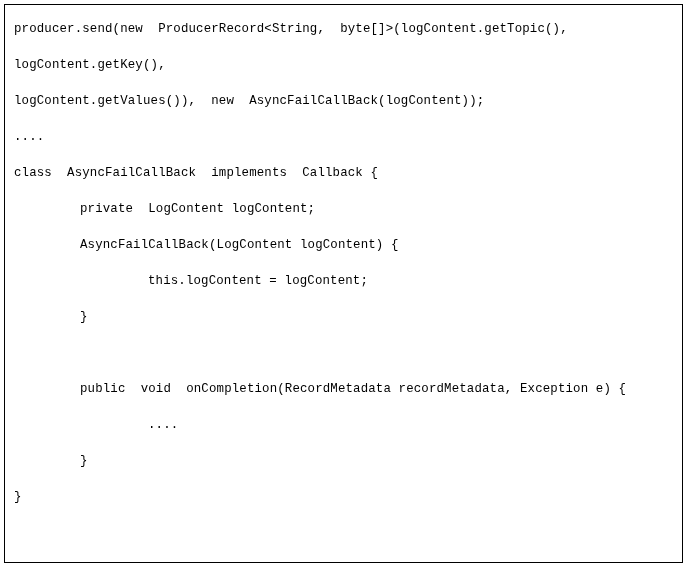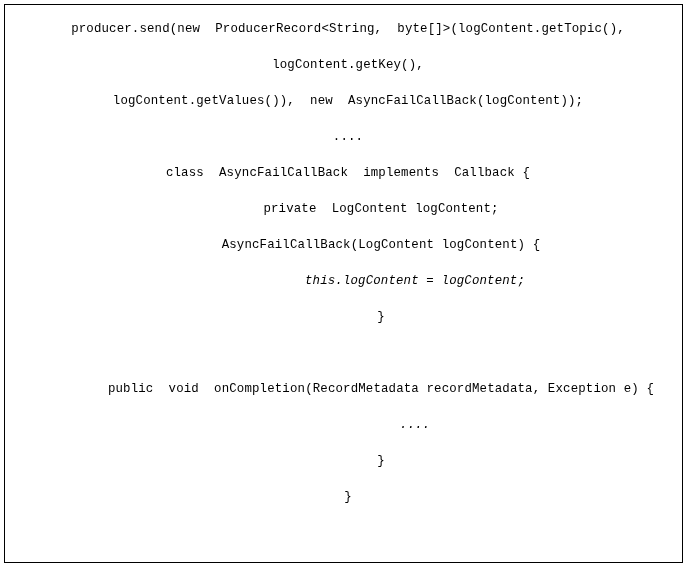--- a/index.html
+++ b/index.html
@@ -16,21 +16,20 @@
   #code-figure {
     position: absolute;
     left: 4px;
     top: 4px;
     width: 679px;
     height: 559px;
     box-sizing: border-box;
     border: 1px solid #000000;
     background: #ffffff;
     overflow: hidden;
-    text-align: center;
   }
   #code-listing {
     position: absolute;
     left: 0;
     top: 0;
     right: 0;
     padding: 6px 0 0 0;
     margin: 0;
   }
   .code-line {
@@ -40,21 +39,21 @@
     white-space: pre;
     font-family: "Liberation Mono", "DejaVu Sans Mono", monospace;
     font-size: 12.4px;
     letter-spacing: 0.15px;
     color: #000000;
     padding-left: 9px;
     overflow: hidden;
   }
   .code-line.indent-0 { text-indent: 0px; }
   .code-line.indent-1 { text-indent: 66px; }
-  .code-line.indent-2 { text-indent: 134px; font-style: italic; }
+  .code-line.indent-2 { text-indent: 134px; }
   .code-line.blank { color: transparent; }
 </style>
 </head>
 <body>
 
 <div id="code-figure" style="border-color: rgb(0, 0, 0); background: rgb(255, 255, 255);">
   <pre id="code-listing"><span class="code-line indent-0" style="color: rgb(0, 0, 0);">producer.send(new  ProducerRecord&lt;String,  byte[]&gt;(logContent.getTopic(),</span><span class="code-line indent-0" style="color: rgb(0, 0, 0);">logContent.getKey(),</span><span class="code-line indent-0" style="color: rgb(0, 0, 0);">logContent.getValues()),  new  AsyncFailCallBack(logContent));</span><span class="code-line indent-0" style="color: rgb(0, 0, 0);">....</span><span class="code-line indent-0" style="color: rgb(0, 0, 0);">class  AsyncFailCallBack  implements  Callback {</span><span class="code-line indent-1" style="color: rgb(0, 0, 0);">private  LogContent logContent;</span><span class="code-line indent-1" style="color: rgb(0, 0, 0);">AsyncFailCallBack(LogContent logContent) {</span><span class="code-line indent-2" style="color: rgb(0, 0, 0);">this.logContent = logContent;</span><span class="code-line indent-1" style="color: rgb(0, 0, 0);">}</span><span class="code-line indent-0 blank"></span><span class="code-line indent-1" style="color: rgb(0, 0, 0);">public  void  onCompletion(RecordMetadata recordMetadata, Exception e) {</span><span class="code-line indent-2" style="color: rgb(0, 0, 0);">....</span><span class="code-line indent-1" style="color: rgb(0, 0, 0);">}</span><span class="code-line indent-0" style="color: rgb(0, 0, 0);">}</span></pre>
 </div>
 
 </body></html>

